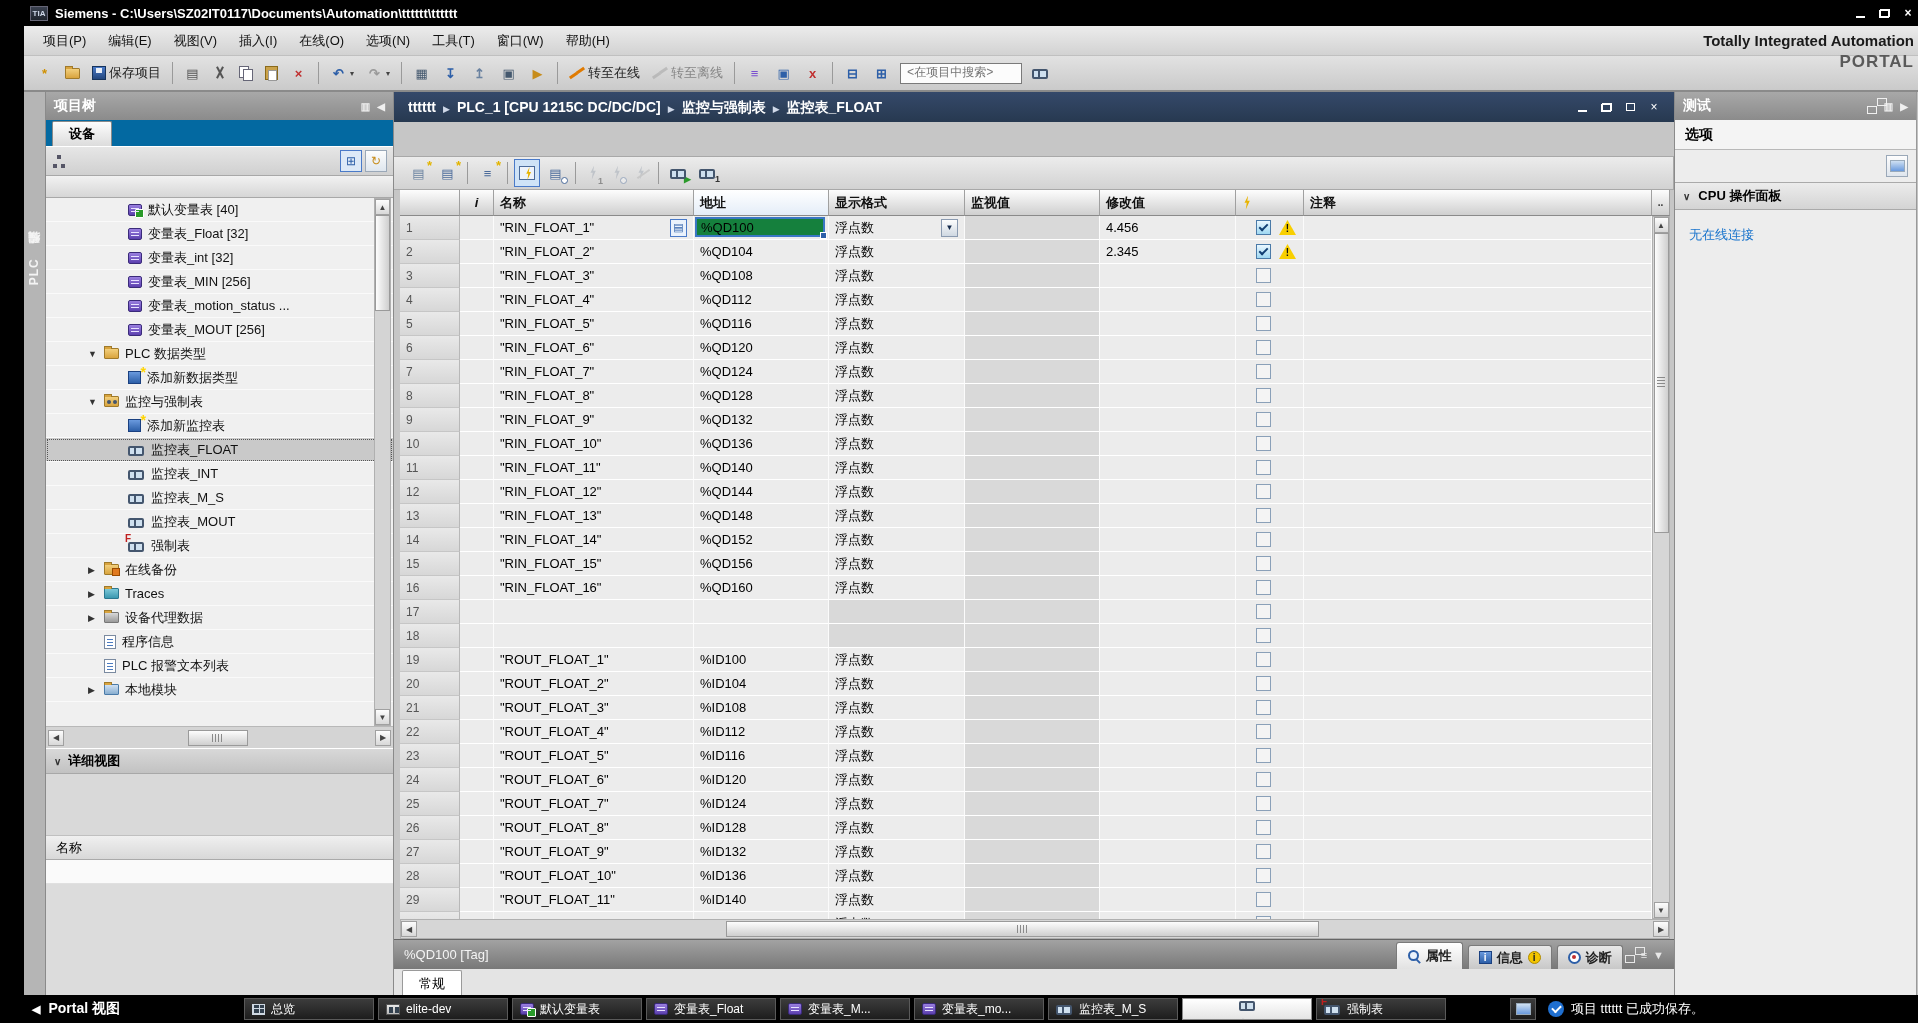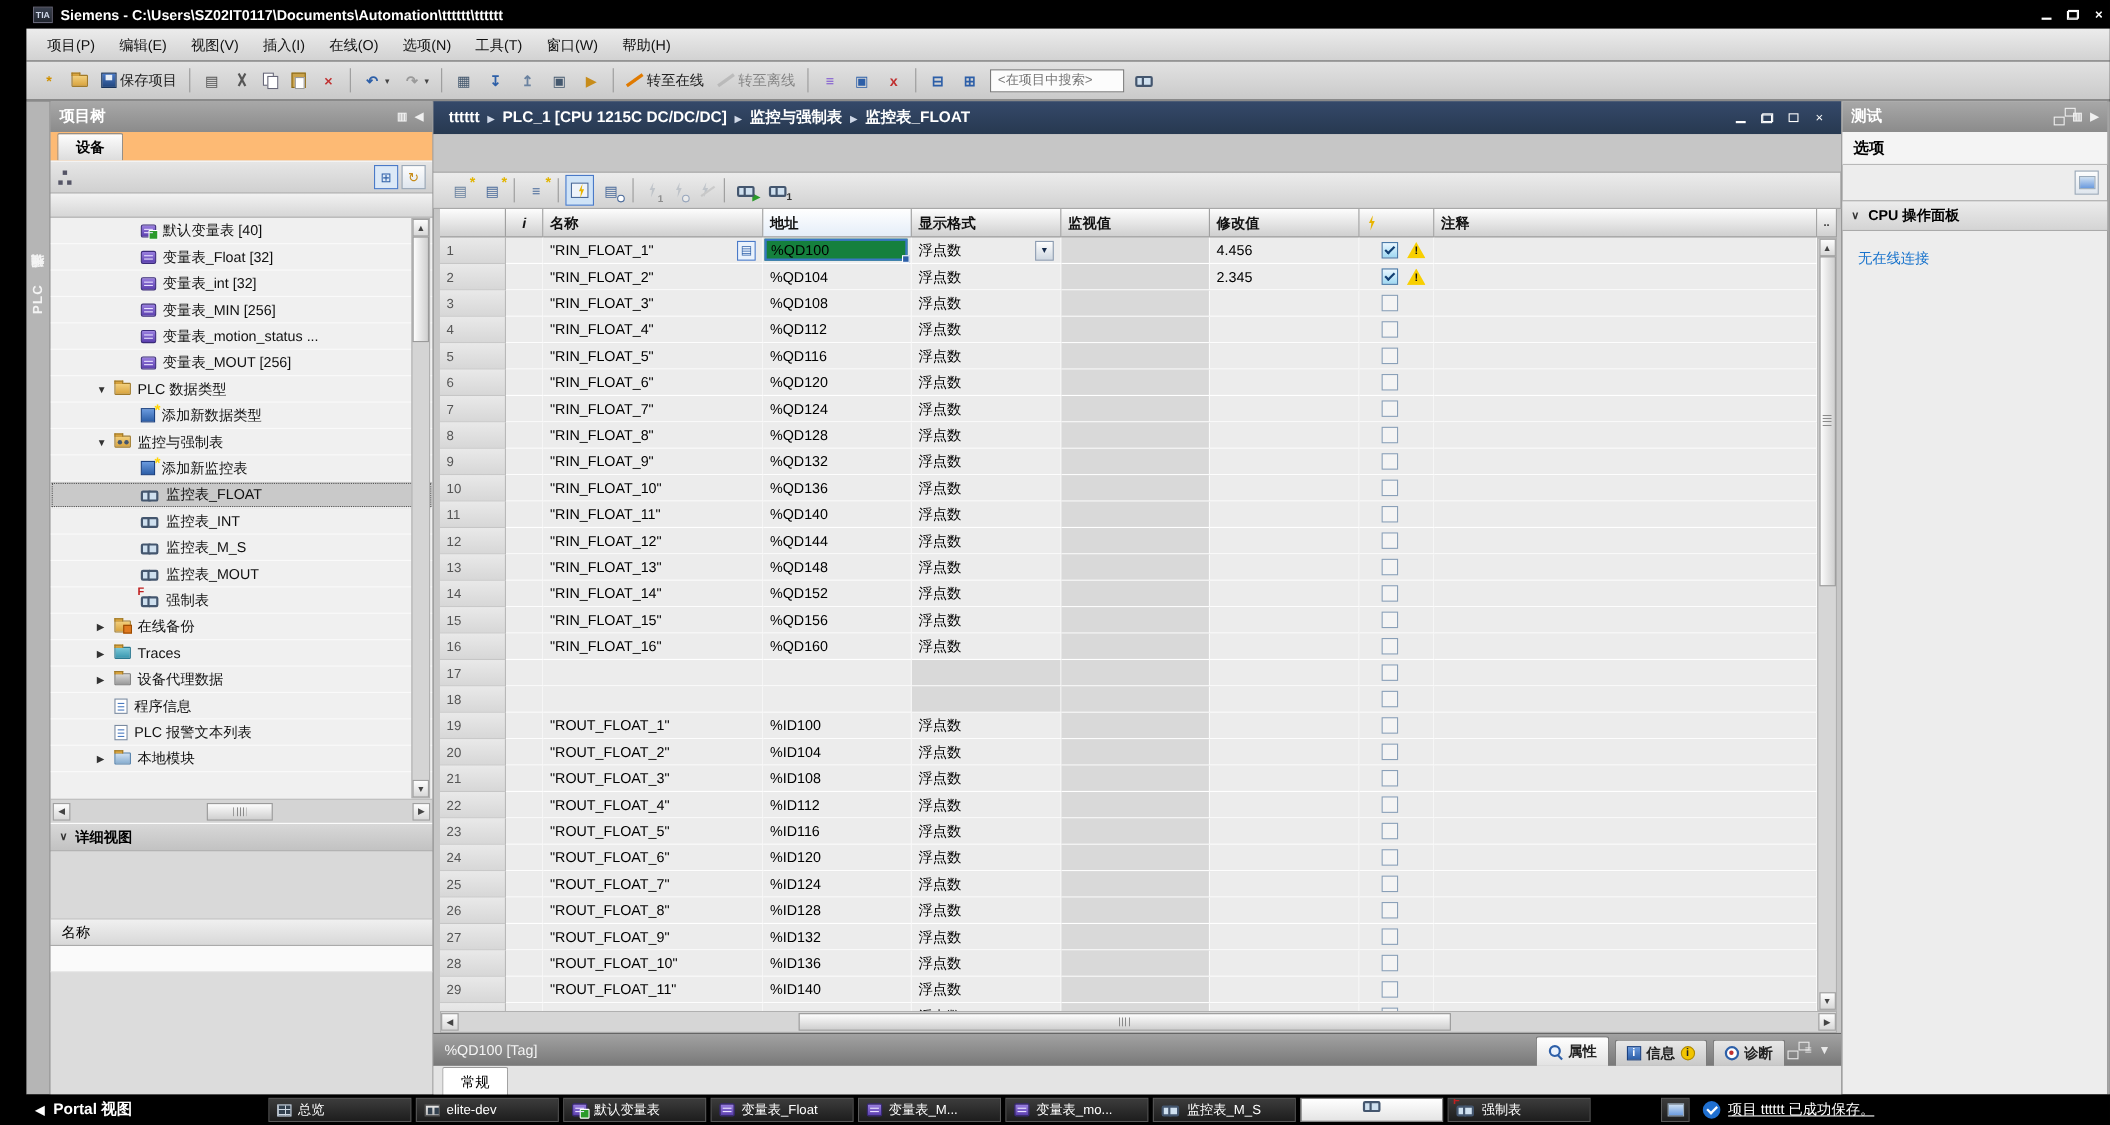--- a/index.html
+++ b/index.html
@@ -145,21 +145,21 @@
   .vlabel { writing-mode:vertical-rl; transform:rotate(180deg); font-size:12px; font-weight:bold; color:#f4f4f4;
         letter-spacing:1px; }
 
   
   #tree-panel { width:348px; background:#cfcfcf; border-right:1px solid #8a8a8a; display:flex;
         flex-direction:column; flex:none; }
   .panel-header { height:28px; background:linear-gradient(#a8a8a8,#8b8b8b); color:#fff; font-weight:bold;
         font-size:14px; display:flex; align-items:center; padding:0 8px; flex:none; }
   .panel-header .spacer { flex:1; }
   .ph-icon { color:#f0f0f0; font-size:10px; margin-left:7px; }
-  #tree-tabs { height:26px; display:flex; align-items:flex-end; padding-left:6px; background:#fdba74; flex:none; }
+  #tree-tabs { height:26px; display:flex; align-items:flex-end; padding-left:6px; background:#0369a1; flex:none; }
   .tree-tab { background:linear-gradient(#fdfdfd,#dcdcdc); border:1px solid #8a8a8a; border-bottom:none;
         padding:3px 16px; font-size:13px; font-weight:bold; border-radius:2px 2px 0 0; }
   #tree-toolbar { height:30px; background:linear-gradient(#e6e6e6,#d0d0d0); border-top:1px solid #fff;
         border-bottom:1px solid #a8a8a8; display:flex; align-items:center; padding:0 6px; flex:none; }
   #tree-toolbar .spacer { flex:1; }
   .mini-btn { width:22px; height:22px; border:1px solid #9aa8b8; background:linear-gradient(#fdfdfd,#dfe6ee);
         display:inline-flex; align-items:center; justify-content:center; margin-left:3px; font-size:12px; color:#2d5fa8; }
   .mini-btn.sel { border-color:#4a7ac8; background:#dce9f7; }
   #tree-colhdr { height:22px; background:linear-gradient(#f2f2f2,#d6d6d6); border-bottom:1px solid #a8a8a8; flex:none; }
   #tree-list { height:528px; background:#f0f0f0; position:relative; overflow:hidden; flex:none; }
@@ -288,21 +288,21 @@
   #taskbar { height:28px; background:#000; display:flex; align-items:center; padding:0 8px; flex:none; }
   #portal-btn { display:flex; align-items:center; gap:8px; color:#fff; font-size:14px; font-weight:bold;
         width:212px; flex:none; }
   #portal-btn .arr { font-size:11px; }
   .task-btn { width:130px; height:22px; margin-right:4px; background:linear-gradient(#3c3c3c,#1d1d1d);
         border:1px solid #5a5a5a; color:#fff; font-size:12px; display:flex; align-items:center; gap:6px;
         padding:0 7px; overflow:hidden; white-space:nowrap; flex:none; }
   .task-btn.active { background:linear-gradient(#ffffff,#e4e4e4); color:#000; border-color:#888; font-weight:bold;flex-direction:column; }
   #task-extra { width:26px; height:22px; margin-left:60px; background:linear-gradient(#3c3c3c,#1d1d1d);
         border:1px solid #5a5a5a; display:flex; align-items:center; justify-content:center; flex:none; }
-  #task-status { display:flex; align-items:center; gap:7px; color:#fff; font-size:13px; margin-left:12px;text-decoration:underline; }
+  #task-status { display:flex; align-items:center; gap:7px; color:#fff; font-size:13px; margin-left:12px; }
 </style>
 </head>
 <body>
 
 <div id="app">
 
   <div id="titlebar">
     <span class="ic-tia">TIA</span>
     <span>Siemens - C:\Users\SZ02IT0117\Documents\Automation\tttttt\tttttt</span>
     <span class="spacer"></span>
@@ -310,20 +310,24 @@
         <span class="wg-min"></span>
       </span>
     <span class="win-btn">
         <span class="wg-restore"></span>
       </span>
     <span class="win-btn">
         <span>×</span>
       </span>
   </div>
 
+  <div id="brand">
+    <div class="b1">Totally Integrated Automation</div>
+    <div class="b2">PORTAL</div>
+  </div>
 
   <div id="menubar">
       <div class="menu-item">项目(P)</div>
       <div class="menu-item">编辑(E)</div>
       <div class="menu-item">视图(V)</div>
       <div class="menu-item">插入(I)</div>
       <div class="menu-item">在线(O)</div>
       <div class="menu-item">选项(N)</div>
       <div class="menu-item">工具(T)</div>
       <div class="menu-item">窗口(W)</div>

